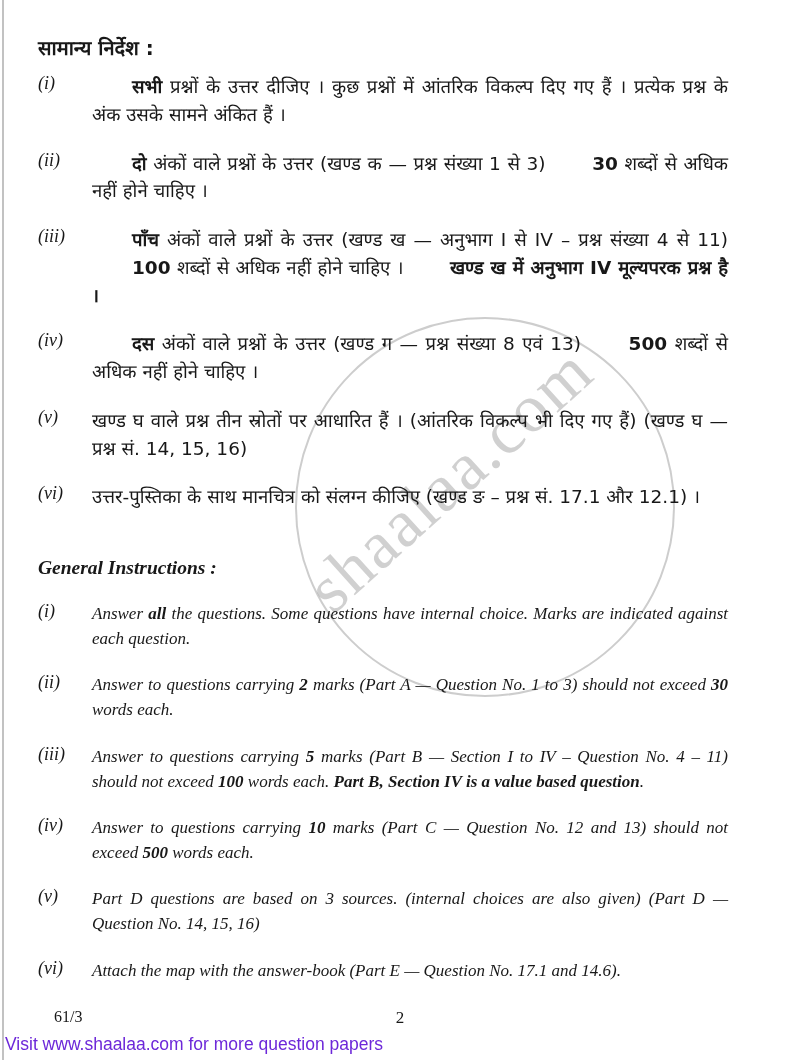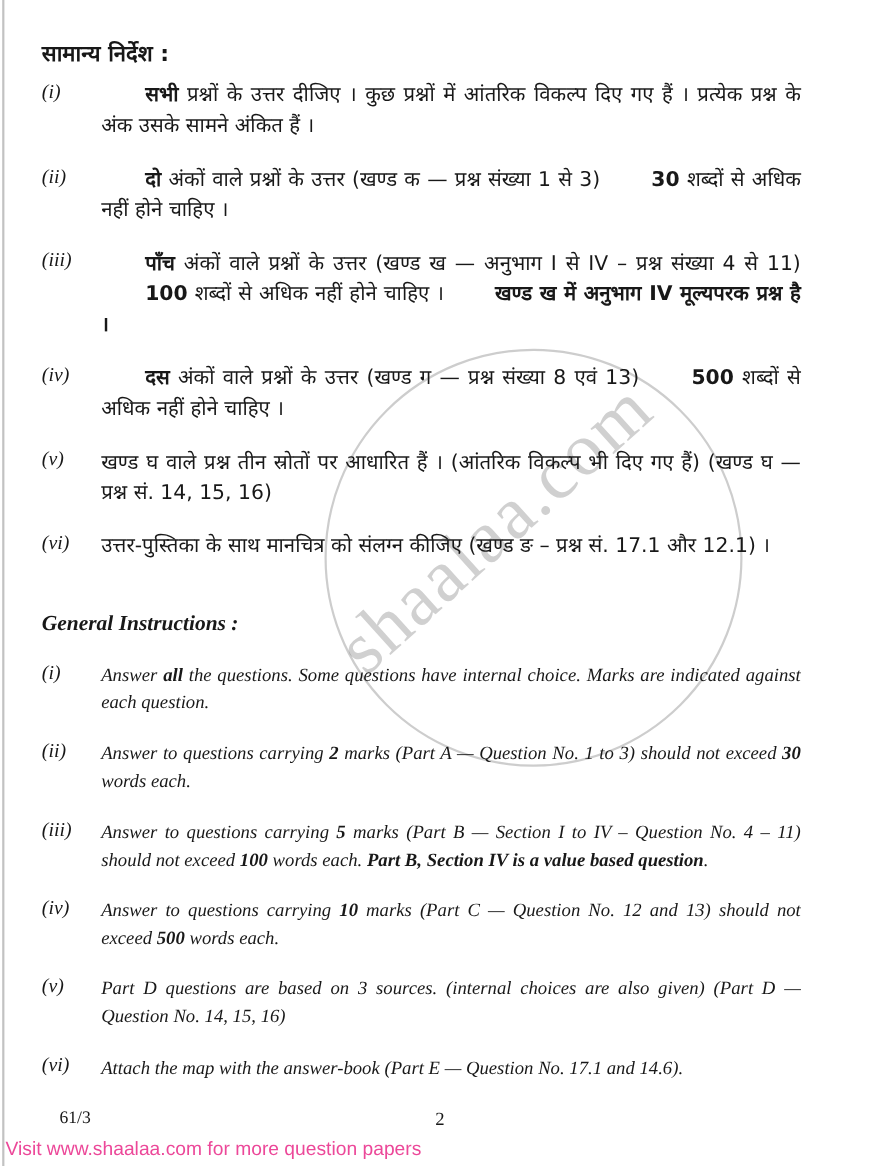--- a/index.html
+++ b/index.html
@@ -74,21 +74,21 @@
     position: absolute; left: 36px; bottom: 34px;
     font-size: 16px; z-index: 1; margin-left: 18px;
   }
   .page-number {
     position: absolute; left: 0; right: 0; bottom: 32px;
     text-align: center; font-size: 17px; z-index: 1;
   }
   .promo {
     position: absolute; left: 5px; bottom: 5px;
     font-family: "Liberation Sans", sans-serif;
-    font-size: 17.5px; color: #ec4899; z-index: 1;
+    font-size: 17.5px; color: #6d28d9; z-index: 1;
   }
 </style>
 </head>
 <body>
 
 <div class="page">
 
   <div class="scan-edge"></div>
 
   <div class="watermark">

